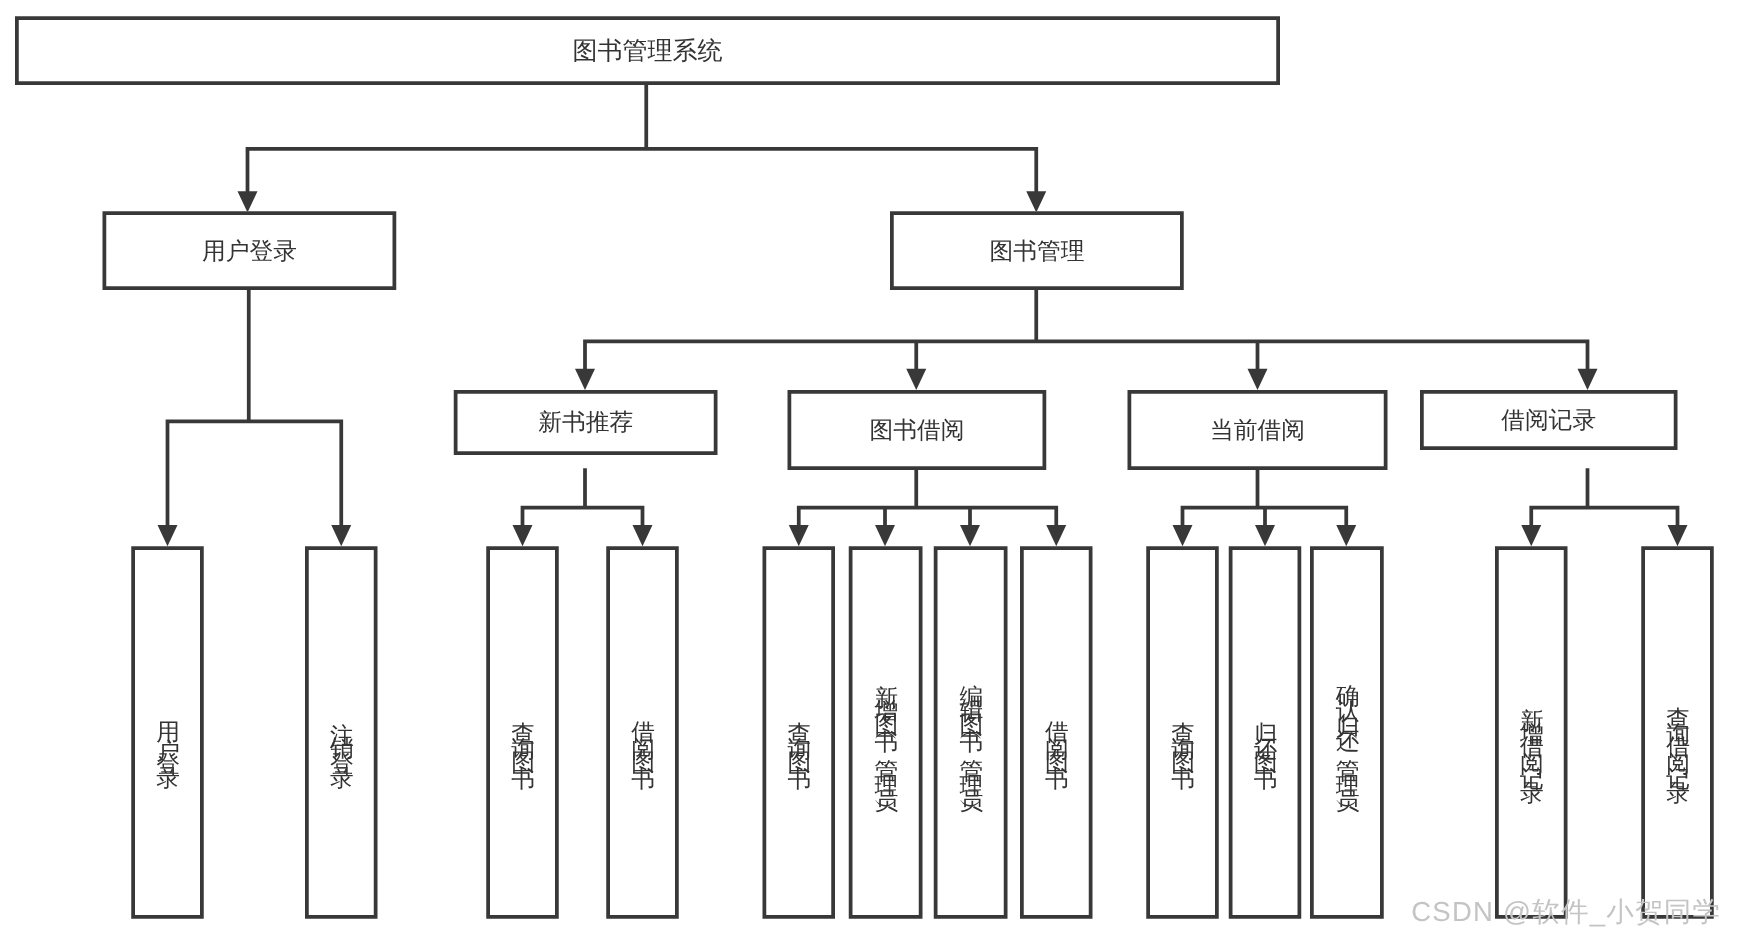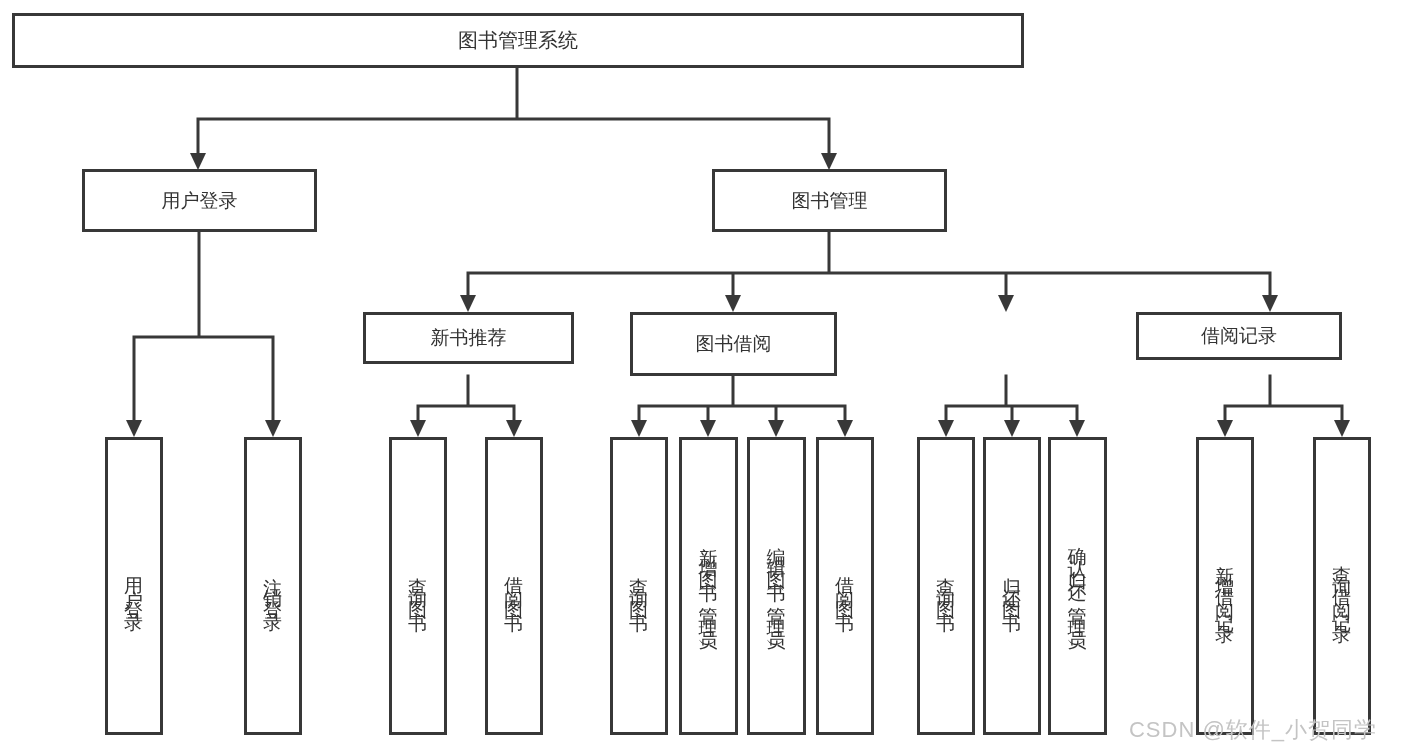--- a/index.html
+++ b/index.html
@@ -88,20 +88,23 @@
   <div class="node" style="left:712px;top:169px;width:235px;height:63px;">
     <span>图书管理</span>
   </div>
 
   <div class="node" style="left:363px;top:312px;width:211px;height:52px;">
     <span>新书推荐</span>
   </div>
   <div class="node" style="left:630px;top:312px;width:207px;height:64px;">
     <span>图书借阅</span>
   </div>
+  <div class="node" style="left:902px;top:312px;width:208px;height:64px;">
+    <span>当前借阅</span>
+  </div>
   <div class="node" style="left:1136px;top:312px;width:206px;height:48px;">
     <span>借阅记录</span>
   </div>
 
   <div class="node leaf" style="left:105px;top:437px;width:58px;height:298px;">
     <span>用户登录</span>
   </div>
   <div class="node leaf" style="left:244px;top:437px;width:58px;height:298px;">
     <span>注销登录</span>
   </div>

